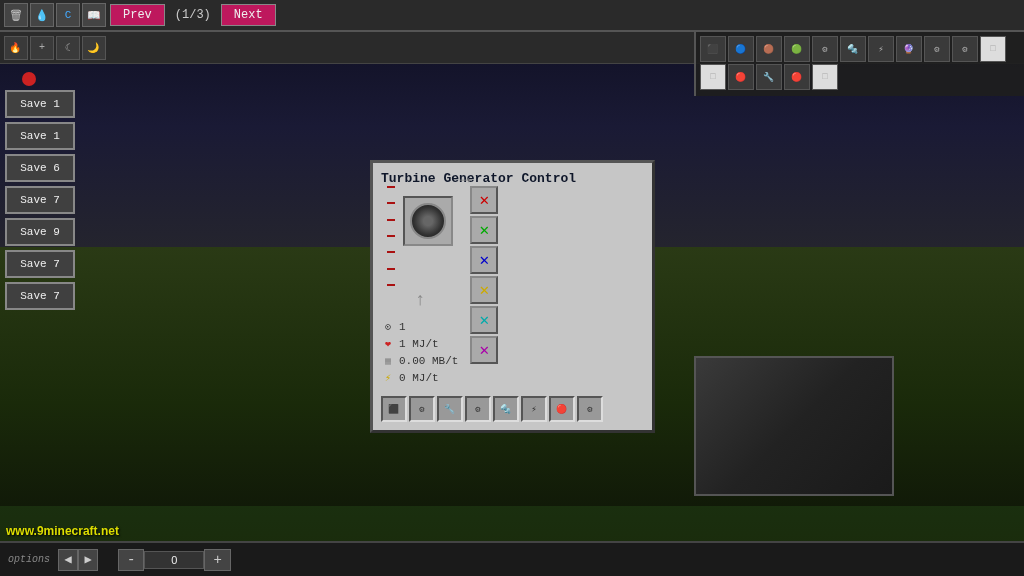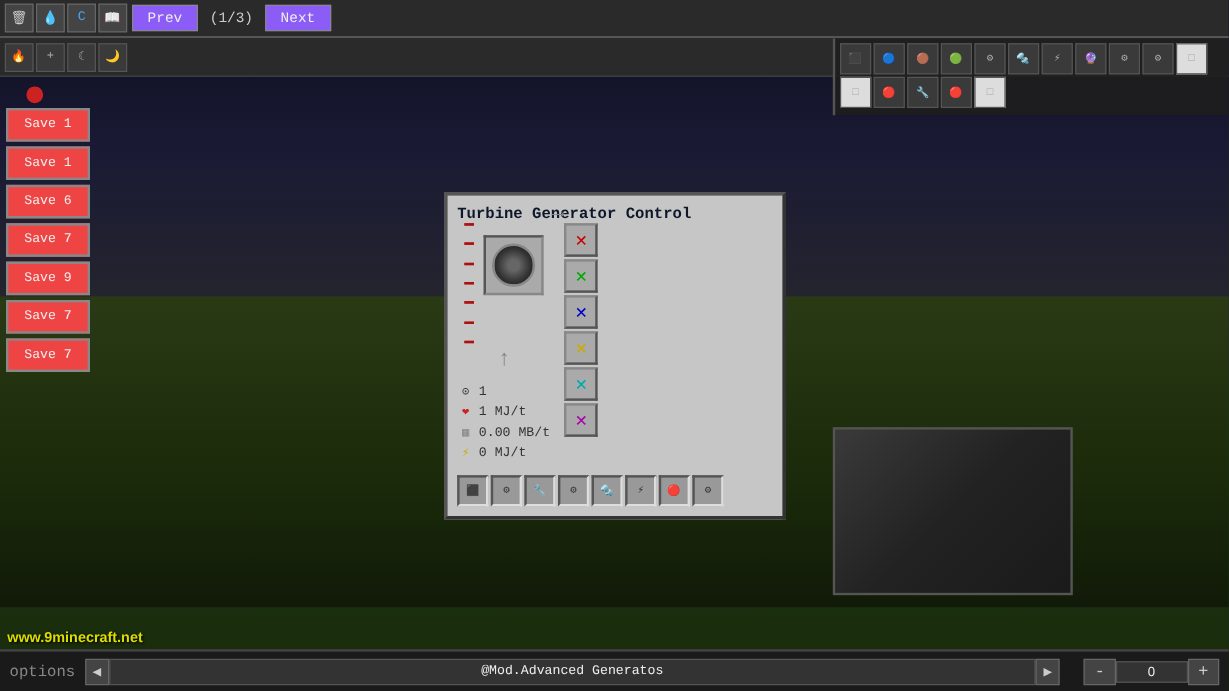--- a/index.html
+++ b/index.html
@@ -88,21 +88,21 @@
     }
 
     .nav-buttons {
       display: flex;
       align-items: center;
       gap: 4px;
       padding-right: 8px;
     }
 
     .nav-btn {
-      background: #8b5cf6;
+      background: #be185d;
       border: 1px solid #888;
       color: #eee;
       padding: 3px 12px;
       font-family: 'Courier New', monospace;
       font-size: 12px;
       cursor: pointer;
     }
 
     .nav-page {
       color: #ccc;
@@ -185,21 +185,21 @@
       left: 5px;
       z-index: 10;
       display: flex;
       flex-direction: column;
       gap: 4px;
     }
 
     .save-btn {
       width: 70px;
       height: 28px;
-      background: #ef4444;
+      background: #404040;
       border: 2px solid #888;
       color: #eee;
       font-family: 'Courier New', monospace;
       font-size: 11px;
       cursor: pointer;
       display: flex;
       align-items: center;
       justify-content: center;
     }
 
@@ -575,21 +575,20 @@
     <div class="dialog-slot">🔩</div>
     <div class="dialog-slot">⚡</div>
     <div class="dialog-slot">🔴</div>
     <div class="dialog-slot">⚙</div>
   </div>
 </div>
 
 <div class="watermark">www.9minecraft.net</div>
 
 <div class="bottom-bar">
-  <div class="bottom-left-text" style="font-size:13px; color:#888;">options</div>
+  <div class="bottom-left-text" style="font-size:10px; color:#888;font-style:italic;">options</div>
   <div class="bottom-arrow">◀</div>
-  <input class="bottom-search" type="text" value="@Mod.Advanced Generatos" style="cursor: text;">
   <div class="bottom-arrow">▶</div>
   <div style="width:20px;"></div>
   <div class="bottom-minus">-</div>
   <input class="bottom-number" type="text" value="0" style="">
   <div class="bottom-plus">+</div>
 </div>
 
 </body></html>

